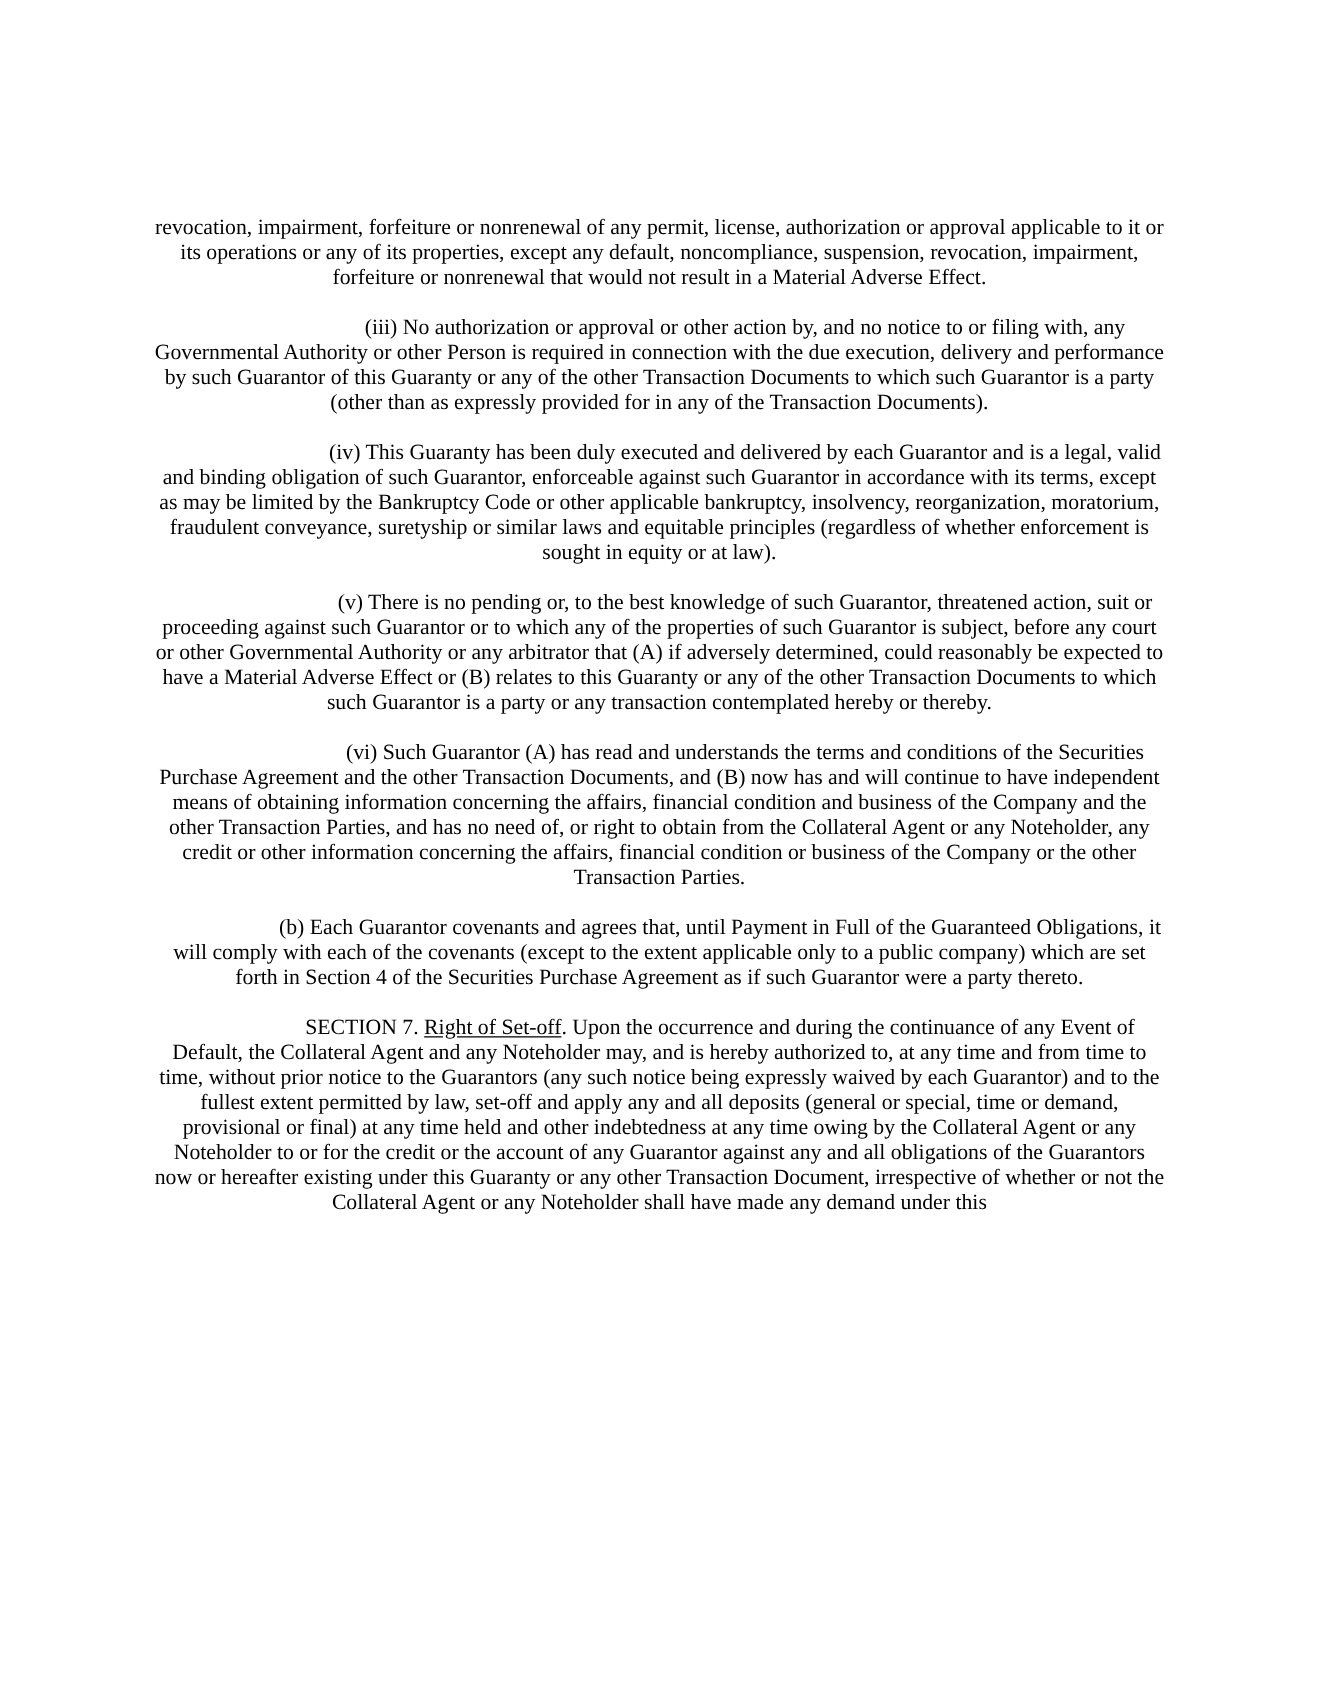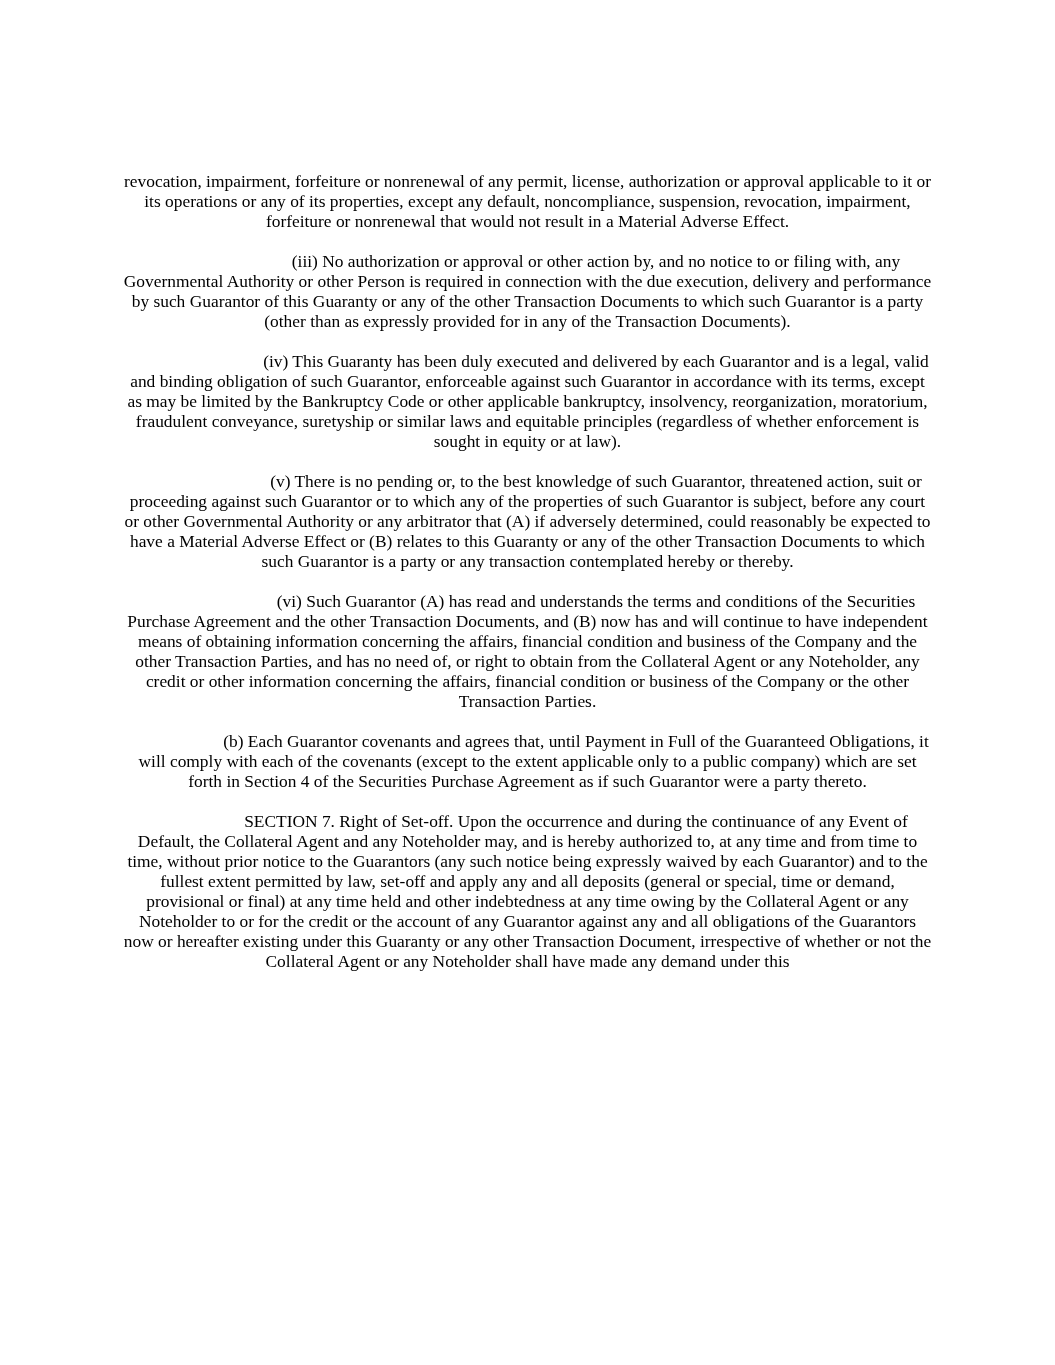--- a/index.html
+++ b/index.html
@@ -26,20 +26,21 @@
     text-align: center;
   }
   .para {
     margin: 0 0 20px 0;
     padding: 0;
   }
   .para.indent-none   { text-indent: 0; }
   .para.indent-normal { text-indent: 97px; }
   .para.indent-deep   { text-indent: 137px; }
   .seg-underline {
+    text-decoration: underline;
     text-underline-offset: 2px;
   }
 </style>
 </head>
 <body>
 
 <div class="page">
   <div class="doc-body" id="doc-body">
       <p class="para indent-none"><span class="">revocation, impairment, forfeiture or nonrenewal of any permit, license, authorization or approval applicable to it or its operations or any of its properties, except any default, noncompliance, suspension, revocation, impairment, forfeiture or nonrenewal that would not result in a Material Adverse Effect.</span></p>
       <p class="para indent-deep"><span class="">(iii) No authorization or approval or other action by, and no notice to or filing with, any Governmental Authority or other Person is required in connection with the due execution, delivery and performance by such Guarantor of this Guaranty or any of the other Transaction Documents to which such Guarantor is a party (other than as expressly provided for in any of the Transaction Documents).</span></p>

